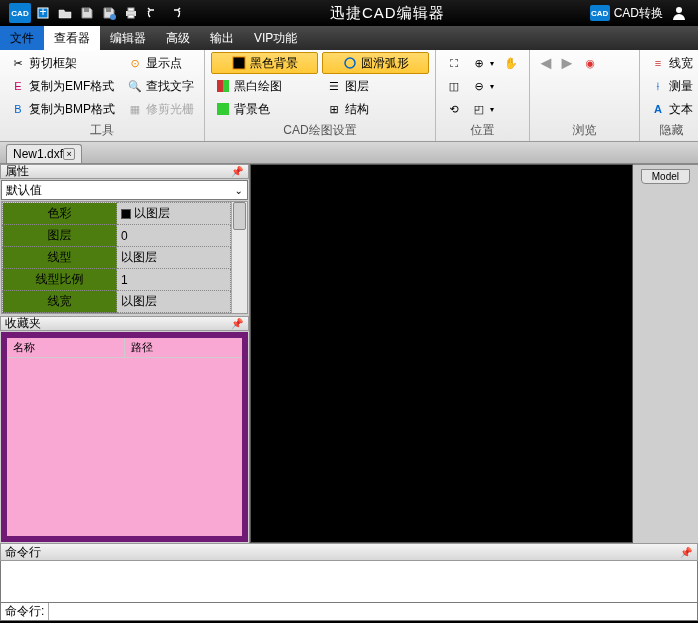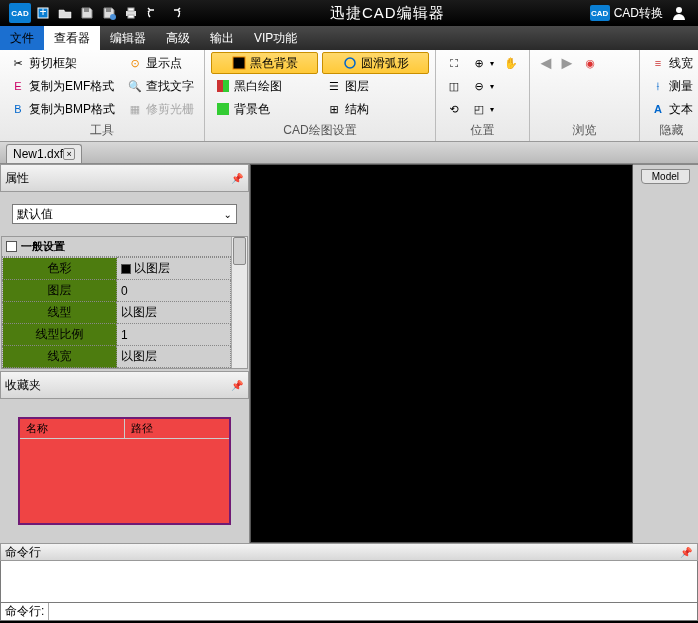--- a/index.html
+++ b/index.html
@@ -24,37 +24,37 @@
 .rrow{display:flex;gap:1px}
 .rbtn{height:22px;display:flex;align-items:center;padding:0 4px;border-radius:2px;cursor:pointer;gap:3px;white-space:nowrap}
 .rbtn.pressed{background:linear-gradient(#ffd96b,#ffc938);border:1px solid #c98f00;padding:0 19px}
 .ricon{width:16px;height:16px;display:inline-flex;align-items:center;justify-content:center;font-size:11px}
 .arrow-btn{width:20px;height:22px;display:flex;align-items:center;justify-content:center;font-size:18px;color:#999;cursor:pointer}
 .tabstrip{height:22px;background:linear-gradient(#d8d8d8,#bababa);border-bottom:1px solid #8a8a8a;display:flex;align-items:end;padding:0 6px}
 .file-tab{background:#e8e8e8;border:1px solid #8a8a8a;border-bottom:none;border-radius:3px 3px 0 0;padding:2px 6px;display:flex;align-items:center;font-size:11px;cursor:pointer}
 .file-tab-close{width:12px;height:12px;border:1px solid #888;border-radius:2px;display:flex;align-items:center;justify-content:center;font-size:9px;line-height:1}
 .work{display:flex;height:calc(623px - 26px - 24px - 92px - 22px - 20px - 42px - 18px)}
 .side{width:250px;display:flex;flex-direction:column;background:#cfcfcf;border-right:1px solid #888}
-.panel-head{height:28px;background:linear-gradient(#f4f4f4,#d8d8d8);border:1px solid #999;display:flex;align-items:center;padding:0 4px;font-size:11px}
+.panel-head{height:15px;background:linear-gradient(#f4f4f4,#d8d8d8);border:1px solid #999;display:flex;align-items:center;padding:0 4px;font-size:11px}
 .pin{margin-left:auto;font-size:10px}
-.combobox{height:20px;background:#fff;border:1px solid #7a7a7a;display:flex;align-items:center;padding:0 4px;margin:12px;font-size:11px}
+.combobox{height:20px;background:#fff;border:1px solid #7a7a7a;display:flex;align-items:center;padding:0 4px;margin:1px;font-size:11px}
 .combo-arrow{margin-left:auto;font-size:10px}
 .propgrid{flex:0 0 auto;background:#cfcfcf;border:1px solid #999;margin:0 1px}
 .prop-section{background:#cfcfcf;border-bottom:1px dotted #888;padding:2px 4px;font-size:11px;font-weight:bold;display:flex;align-items:center;gap:4px}
 .prop-section::before{content:"";width:9px;height:9px;border:1px solid #555;display:inline-block;background:#fff}
 .prop-table{width:100%;border-collapse:collapse;font-size:11px}
 .prop-table td{border:1px dotted #888;padding:2px 4px;height:18px}
 .prop-table td:first-child{width:50%;text-align:center;background:#4d7c0f}
 .prop-table td:last-child{background:#cfcfcf}
 .prop-scroll{display:flex}
 .prop-scroll-body{flex:1}
 .prop-vscroll{width:16px;background:#e8e8e8;border-left:1px solid #aaa;position:relative}
 .prop-vscroll-thumb{position:absolute;top:0;left:1px;right:1px;height:28px;background:#cfcfcf;border:1px solid #888;border-radius:2px}
 .fav{flex:1;display:flex;flex-direction:column;margin-top:2px}
-.fav-body{flex:1;background:#ef4444;border:2px solid #701a75;margin:18px}
+.fav-body{flex:1;background:#f9a8d4;border:6px solid #701a75;margin:1px}
 .fav-head-row{display:flex;border-bottom:1px solid #ccc}
 .fav-col{flex:1;padding:2px 6px;font-size:11px;border-right:1px solid #ccc}
 .canvas-wrap{flex:1;display:flex;flex-direction:row;background:#cfcfcf}
 .canvas{flex:1;background:#000;margin:0 0 0 0;border:1px solid #555}
 .canvas-tabs{height:20px;background:#cfcfcf;display:flex;align-items:end;padding:0 8px;border-top:1px solid #888}
 .canvas-tab{background:#e6e6e6;border:1px solid #888;border-top-left-radius:0;border-top-right-radius:0;border-bottom-left-radius:4px;border-bottom-right-radius:4px;padding:1px 10px;font-size:10px;cursor:pointer}
 .cmd-panel-head{height:18px;background:linear-gradient(#f4f4f4,#d8d8d8);border:1px solid #999;display:flex;align-items:center;padding:0 4px;font-size:11px}
 .cmd-out{height:42px;background:#fff;border:1px solid #7a7a7a;border-top:none}
 .cmd-line{height:18px;background:#fff;border:1px solid #7a7a7a;border-top:none;display:flex;align-items:center;padding:0 4px;font-size:11px}
 .cmd-input{flex:1;border:none;outline:none;font-size:11px;margin-left:4px;border-left:1px solid #aaa;padding-left:4px;height:100%}
@@ -306,21 +306,20 @@
       <span>属性</span>
       <span class="pin">📌</span>
     </div>
     <div class="combobox">
       <span>默认值</span>
       <span class="combo-arrow">⌄</span>
     </div>
     <div class="propgrid">
       <div class="prop-scroll">
         <div class="prop-scroll-body">
-          <div class="prop-section">一般设置</div>
           <table class="prop-table">
             <tbody>
                 <tr>
                   <td>色彩</td>
                   <td><span class="swatch"></span><span>以图层</span></td>
                 </tr>
             <tr>
                   <td>图层</td>
                   <td>0</td>
                 </tr>

